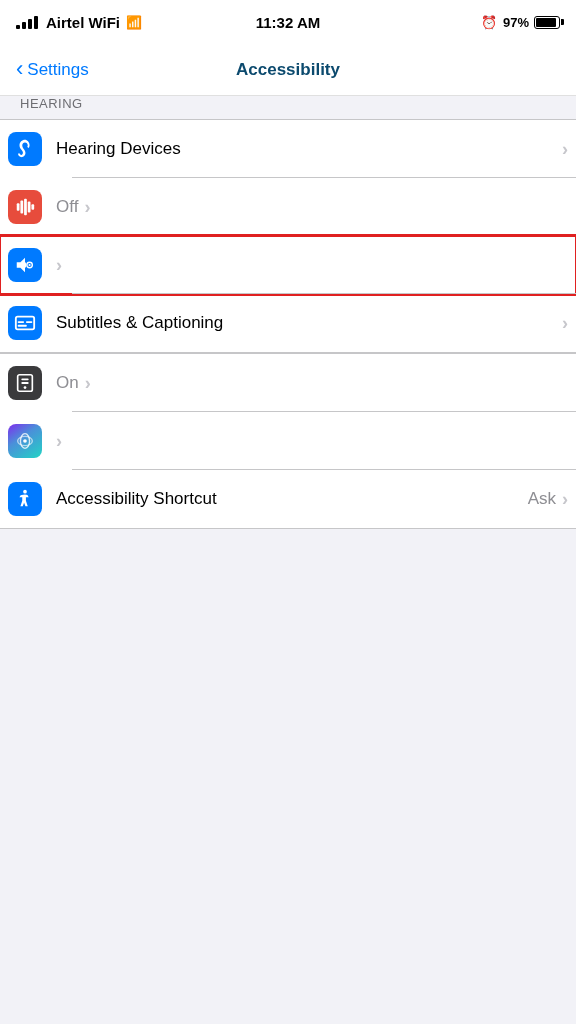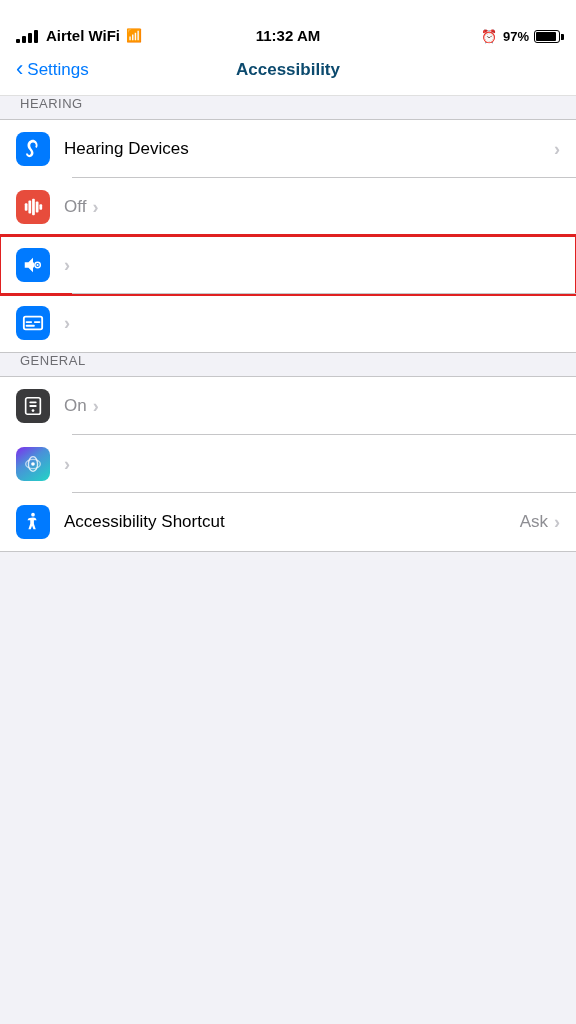--- a/index.html
+++ b/index.html
@@ -11,21 +11,21 @@
       width: 576px;
       min-height: 1024px;
       overflow-x: hidden;
     }
 
     
     .status-bar {
       background: #fff;
       height: 44px;
       display: flex;
-      align-items: flex-end;
+      align-items: center;
       justify-content: space-between;
       padding: 0 16px;
       font-size: 15px;
       font-weight: 600;
     }
 
     .status-left {
       display: flex;
       align-items: center;
       gap: 4px;
@@ -152,21 +152,21 @@
 
     .settings-group {
       background: #fff;
       border-top: 1px solid #c6c6c8;
       border-bottom: 1px solid #c6c6c8;
     }
 
     .settings-item {
       display: flex;
       align-items: center;
-      padding: 0 16px;
+      padding: 0 8px;
       height: 58px;
       background: #fff;
       position: relative;
       cursor: pointer;
     }
 
     .settings-item:not(:last-child)::after {
       content: '';
       position: absolute;
       bottom: 0;
@@ -311,28 +311,28 @@
 
     <div class="settings-item">
       <div class="icon-wrap bg-blue2">
         <svg viewBox="0 0 24 24">
           <rect x="2" y="5" width="20" height="14" rx="2" fill="none" stroke="#fff" stroke-width="2"></rect>
           <rect x="4" y="10" width="7" height="2" rx="1"></rect>
           <rect x="13" y="10" width="7" height="2" rx="1"></rect>
           <rect x="4" y="14" width="10" height="2" rx="1"></rect>
         </svg>
       </div>
+      <span class="item-label">Subtitles &amp; Captioning</span>
       <span class="chevron-right">›</span>
     </div>
 
   </div>
 </div>
 
 <div class="section">
-  <div class="section-header">GENERAL</div>
   <div class="settings-group">
 
     <div class="settings-item">
       <div class="icon-wrap bg-dark">
         <svg viewBox="0 0 24 24">
           <rect x="4" y="3" width="16" height="18" rx="2" fill="none" stroke="#fff" stroke-width="1.8"></rect>
           <rect x="8" y="7" width="8" height="2" rx="1"></rect>
           <rect x="8" y="11" width="8" height="2" rx="1"></rect>
           <circle cx="12" cy="17" r="1.5"></circle>
         </svg>

